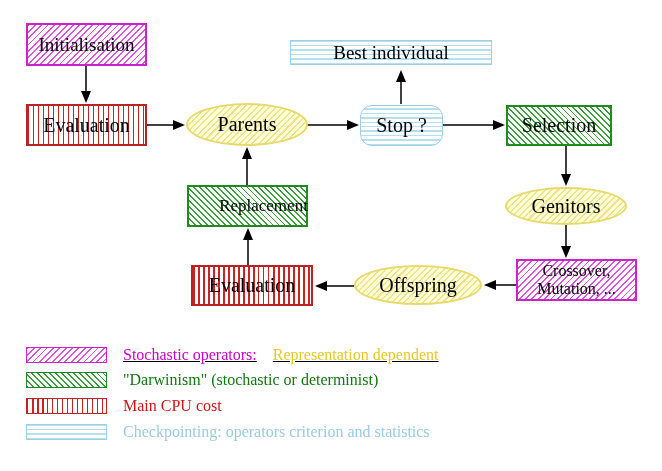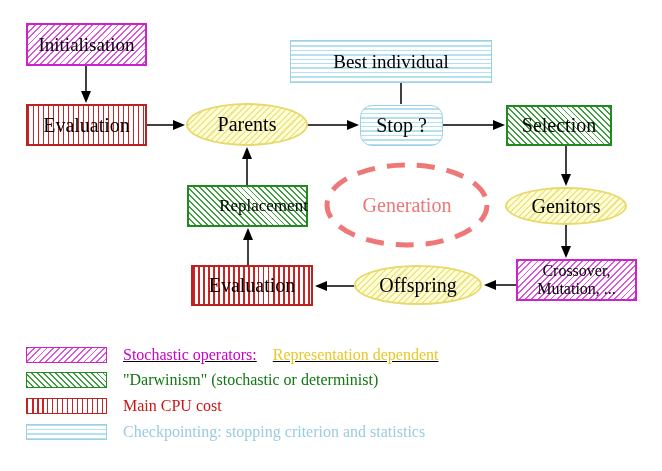--- a/index.html
+++ b/index.html
@@ -81,34 +81,28 @@
     <line x1="248" y1="265" x2="248" y2="230" stroke="#000" stroke-width="1.5" marker-end="url(#ah)"></line>
     <line x1="247" y1="185" x2="247" y2="149" stroke="#000" stroke-width="1.5" marker-end="url(#ah)"></line>
   </svg>
 
   <div class="node hatch-magenta fs19" style="left:26px;top:23px;width:121px;height:43px;">Initialisation</div>
 
   <div class="node stripe-red fs20" style="left:26px;top:104px;width:121px;height:42px;">Evaluation</div>
 
   <div class="node ellipse-yellow fs20" style="left:186px;top:103px;width:122px;height:43px;">Parents</div>
 
-  <div class="node stripe-cyan fs19" style="left:290px;top:40px;width:202px;height:43px;">Best individual</div>
+  <div class="node stripe-cyan fs19" style="left:290px;top:40px;width:202px;height:25px;">Best individual</div>
 
   <div class="node stripe-cyan rounded fs20" style="left:360px;top:105px;width:83px;height:41px;">Stop ?</div>
 
   <div class="node hatch-green fs20" style="left:506px;top:105px;width:106px;height:41px;">Selection</div>
 
   <div class="node hatch-green fs17" style="left:187px;top:185px;width:121px;height:42px;">Replacement</div>
 
-  <div class="generation" style="left:322px;top:161px;width:170px;height:88px;">
-    <svg width="170" height="88" viewBox="0 0 170 88">
-      <ellipse cx="85" cy="44" rx="80" ry="40" fill="none" stroke="#ee7777" stroke-width="5" stroke-dasharray="18 12"></ellipse>
-    </svg>
-    <span class="gen-label">Generation</span>
-  </div>
 
   <div class="node ellipse-yellow fs20" style="left:505px;top:187px;width:122px;height:38px;">Genitors</div>
 
   <div class="node hatch-magenta two-line" style="left:516px;top:259px;width:121px;height:42px;">
     <span>Crossover,</span>
     <span>Mutation, ...</span>
   </div>
 
   <div class="node ellipse-yellow fs20" style="left:354px;top:265px;width:128px;height:40px;">Offspring</div>
 
@@ -125,16 +119,16 @@
     <span class="ltext c-green">"Darwinism" (stochastic or determinist)</span>
   </div>
 
   <div class="legend-row" style="top:397px;">
     <span class="swatch stripe-red" style="border-width:1.5px;"></span>
     <span class="ltext c-red">Main CPU cost</span>
   </div>
 
   <div class="legend-row" style="top:423px;">
     <span class="swatch stripe-cyan" style="border-width:1.5px;"></span>
-    <span class="ltext c-cyan">Checkpointing: stopping criterion and statistics</span>
+    <span class="ltext c-cyan">Checkpointing: operators criterion and statistics</span>
   </div>
 
 </div>
 
 </body></html>

